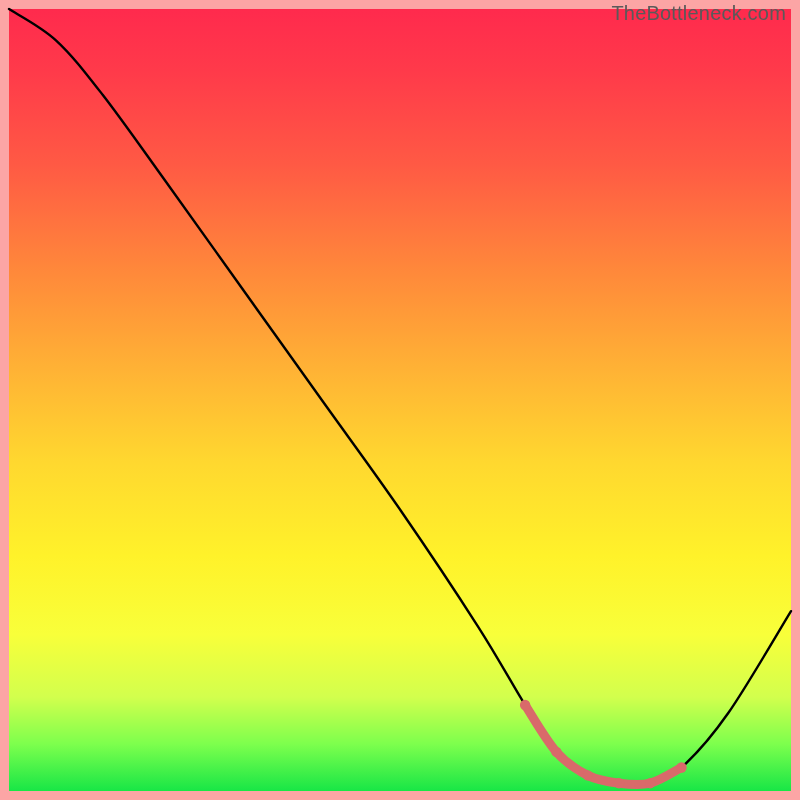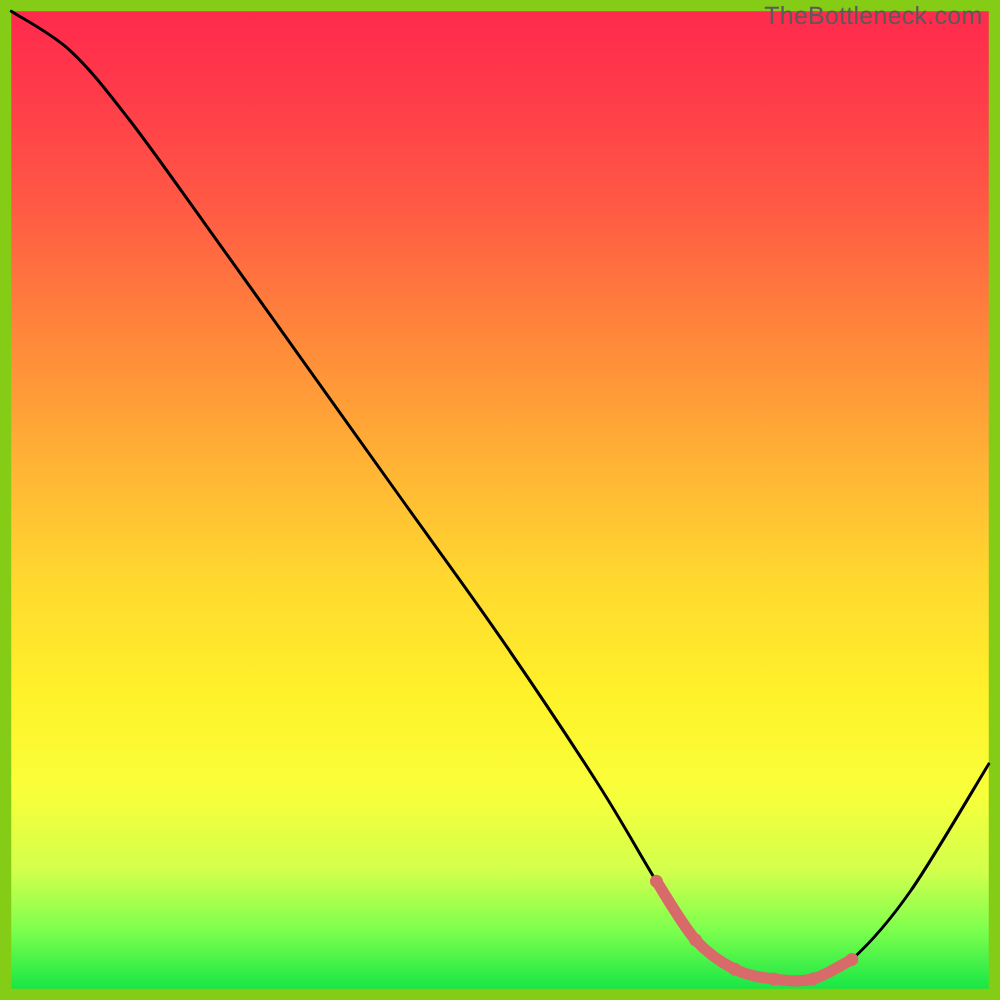--- a/index.html
+++ b/index.html
@@ -10,21 +10,21 @@
     background: #000;
     overflow: hidden;
     font-family: Arial, Helvetica, sans-serif;
   }
   .frame {
     position: absolute;
     left: 0;
     top: 0;
     width: 800px;
     height: 800px;
-    background: #84cc16;
+    background: #fca5a5;
   }
   
   .plot {
     position: absolute;
     left: 9px;
     top: 9px;
     width: 782px;
     height: 782px;
     
     background: linear-gradient(

